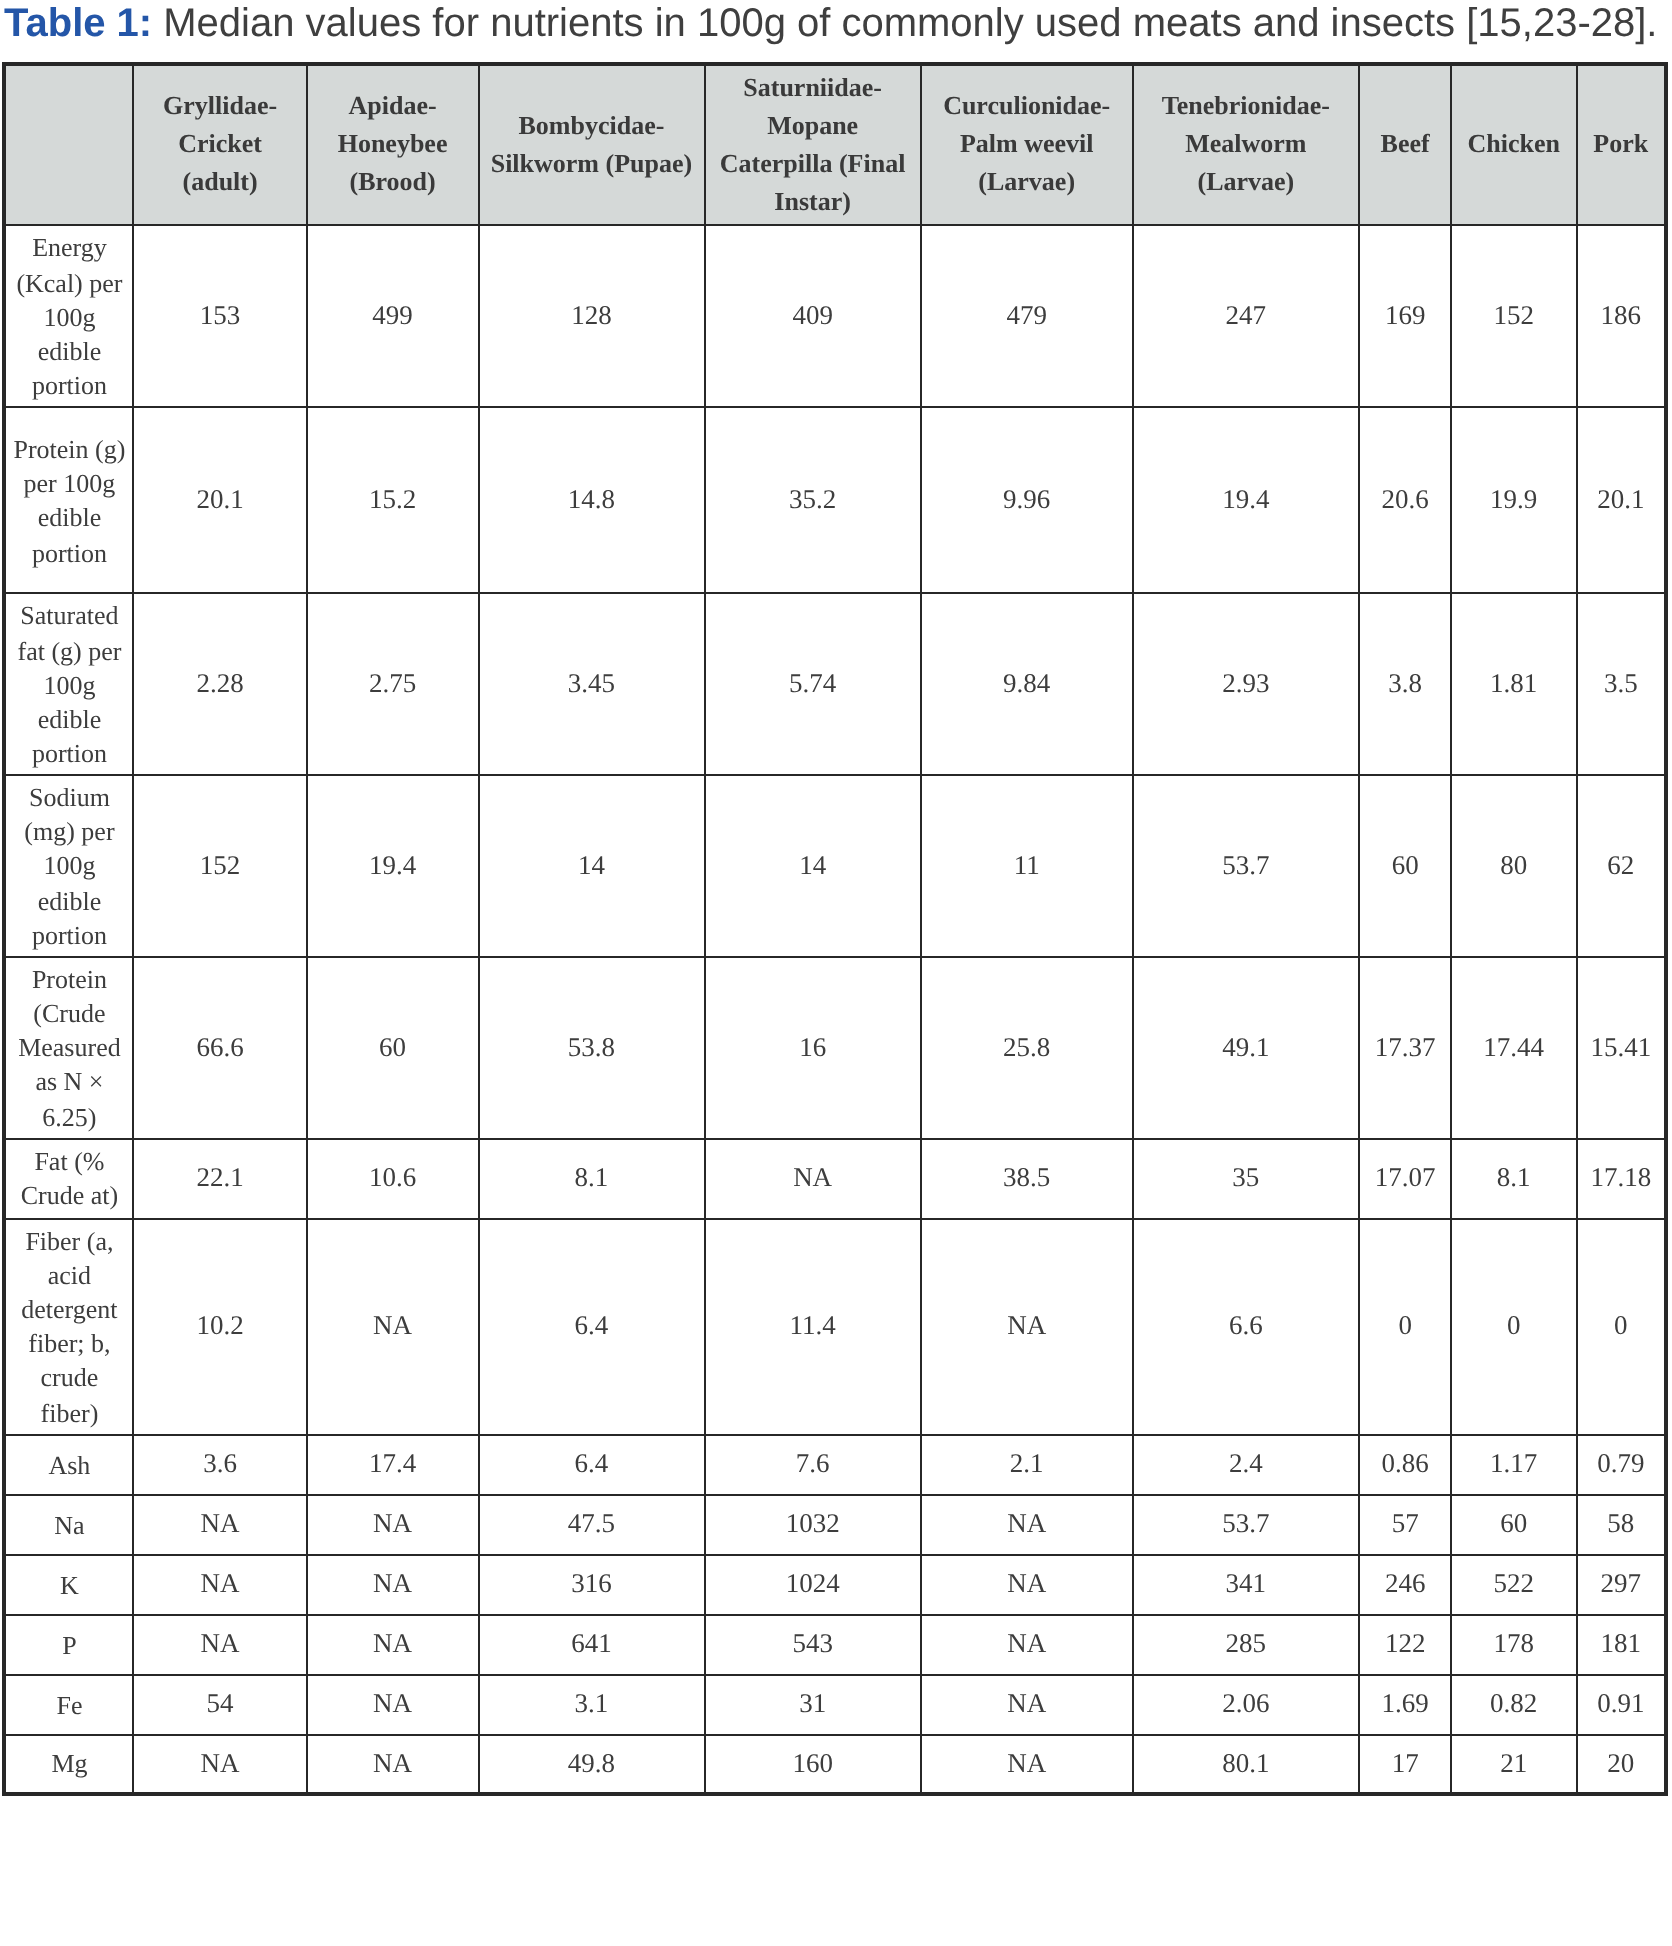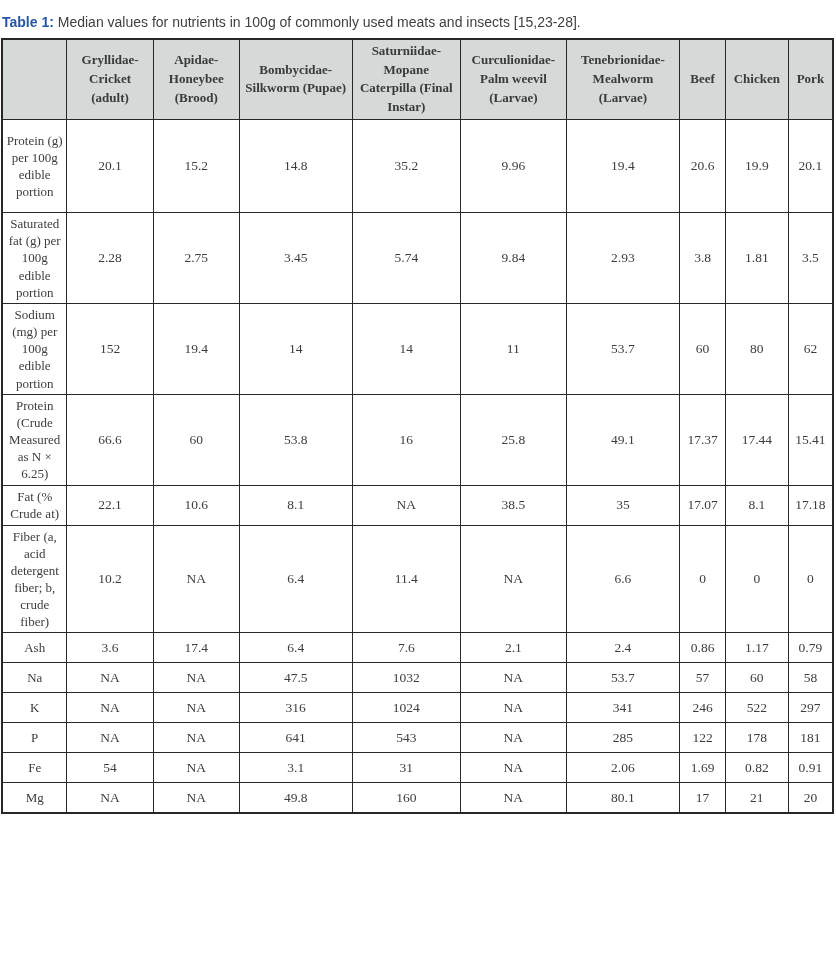--- a/index.html
+++ b/index.html
@@ -9,23 +9,23 @@
   }
   body {
     width: 836px;
     height: 973px;
     overflow: hidden;
     font-family: "Liberation Serif", serif;
     color: #3d3d3d;
   }
   .caption {
     font-family: "Liberation Sans", sans-serif;
-    font-size: 14px;
+    font-size: 20px;
     color: #3f3f3f;
-    margin: 14px 2px 7px 2px;
+    margin: 0 2px 7px 2px;
     line-height: 1.2;
   }
   .caption .caption-label {
     color: #2456a8;
     font-weight: bold;
   }
   table.nutrients {
     border-collapse: collapse;
     table-layout: fixed;
     width: 833px;
@@ -83,20 +83,32 @@
         <th>Bombycidae-Silkworm (Pupae)</th>
         <th>Saturniidae-Mopane Caterpilla (Final Instar)</th>
         <th>Curculionidae-Palm weevil (Larvae)</th>
         <th>Tenebrionidae-Mealworm (Larvae)</th>
         <th>Beef</th>
         <th>Chicken</th>
         <th>Pork</th>
       </tr>
   </thead>
   <tbody>
+      <tr style="height: 91px;">
+        <td class="rowlabel">Energy (Kcal) per 100g edible portion</td>
+        <td>153</td>
+        <td>499</td>
+        <td>128</td>
+        <td>409</td>
+        <td>479</td>
+        <td>247</td>
+        <td>169</td>
+        <td>152</td>
+        <td>186</td>
+      </tr>
       <tr style="height: 93px;">
         <td class="rowlabel">Protein (g) per 100g edible portion</td>
         <td>20.1</td>
         <td>15.2</td>
         <td>14.8</td>
         <td>35.2</td>
         <td>9.96</td>
         <td>19.4</td>
         <td>20.6</td>
         <td>19.9</td>

